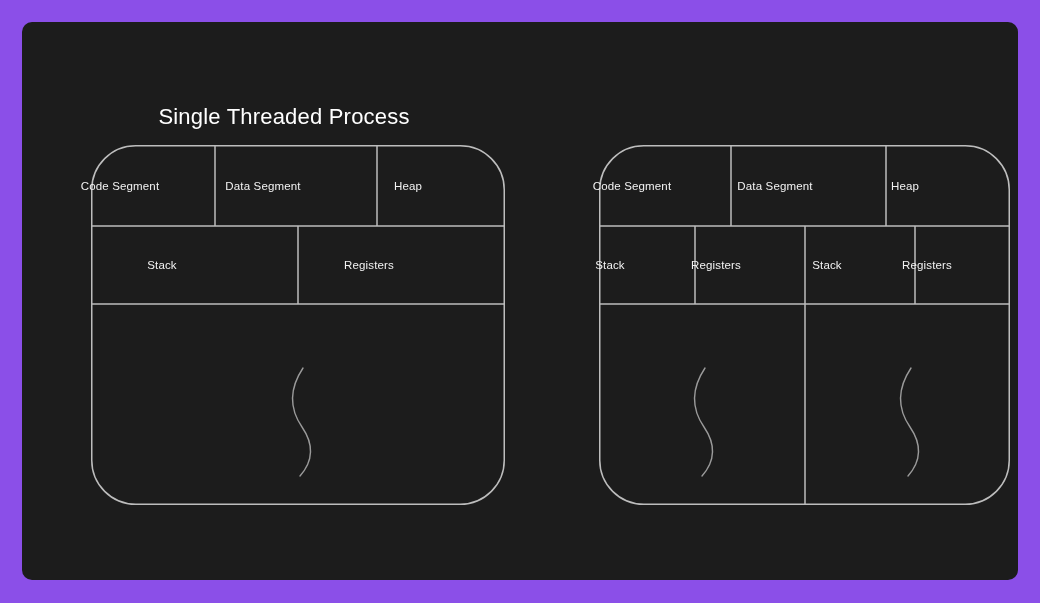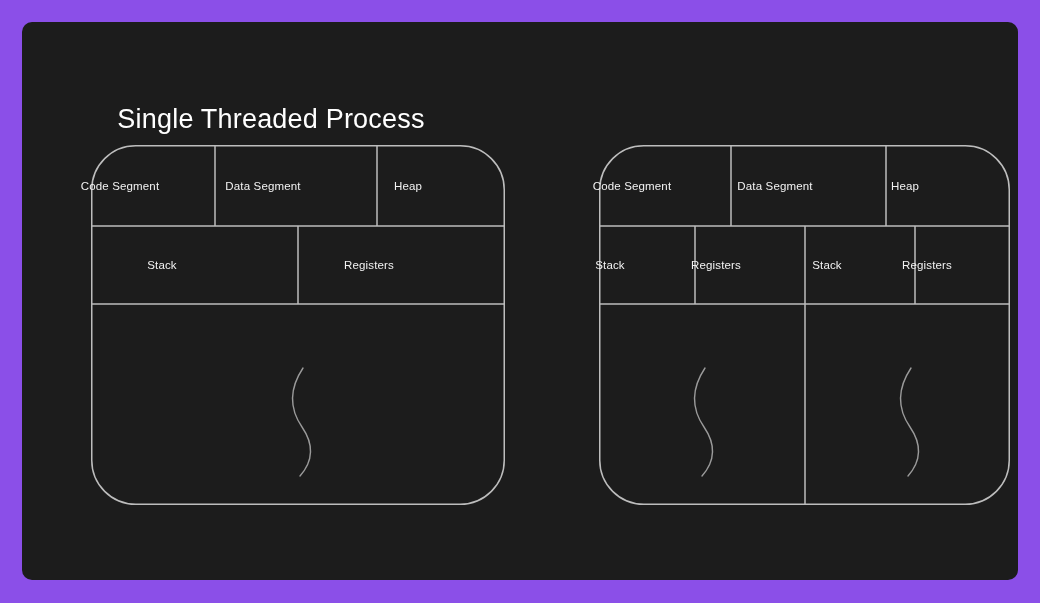--- a/index.html
+++ b/index.html
@@ -20,24 +20,25 @@
     overflow:hidden;
   }
 
   .panel{position:absolute;top:0;}
   .panel-title{
     position:absolute;
     top:82px;
     width:100%;
     text-align:center;
     color:#FFFFFF;
-    font-size:27px;
+    font-size:22px;
     font-weight:400;
     letter-spacing:.2px;
     white-space:nowrap;
+    padding-left:13px;
   }
 
   .diagram{position:absolute;padding-left:33px;}
   .diagram svg{display:block;overflow:visible;}
 
   .cell-label{
     position:absolute;
     color:#F2F2F2;
     font-size:11.5px;
     font-weight:400;

